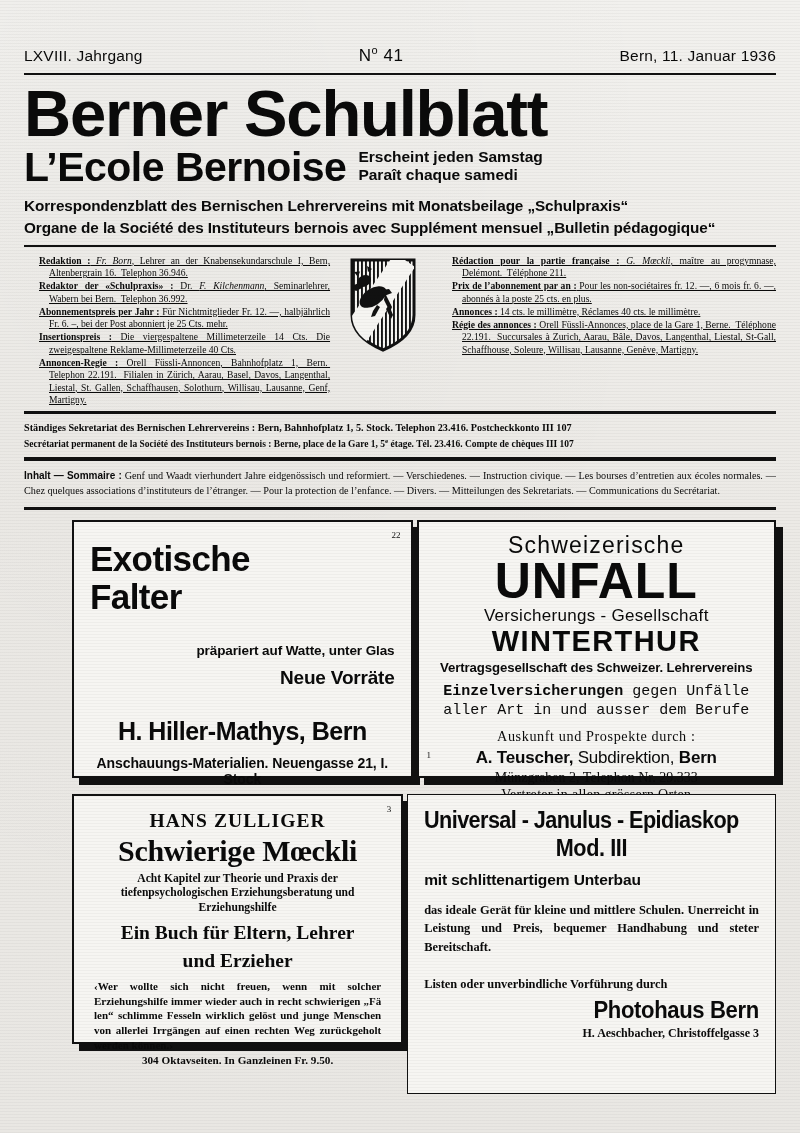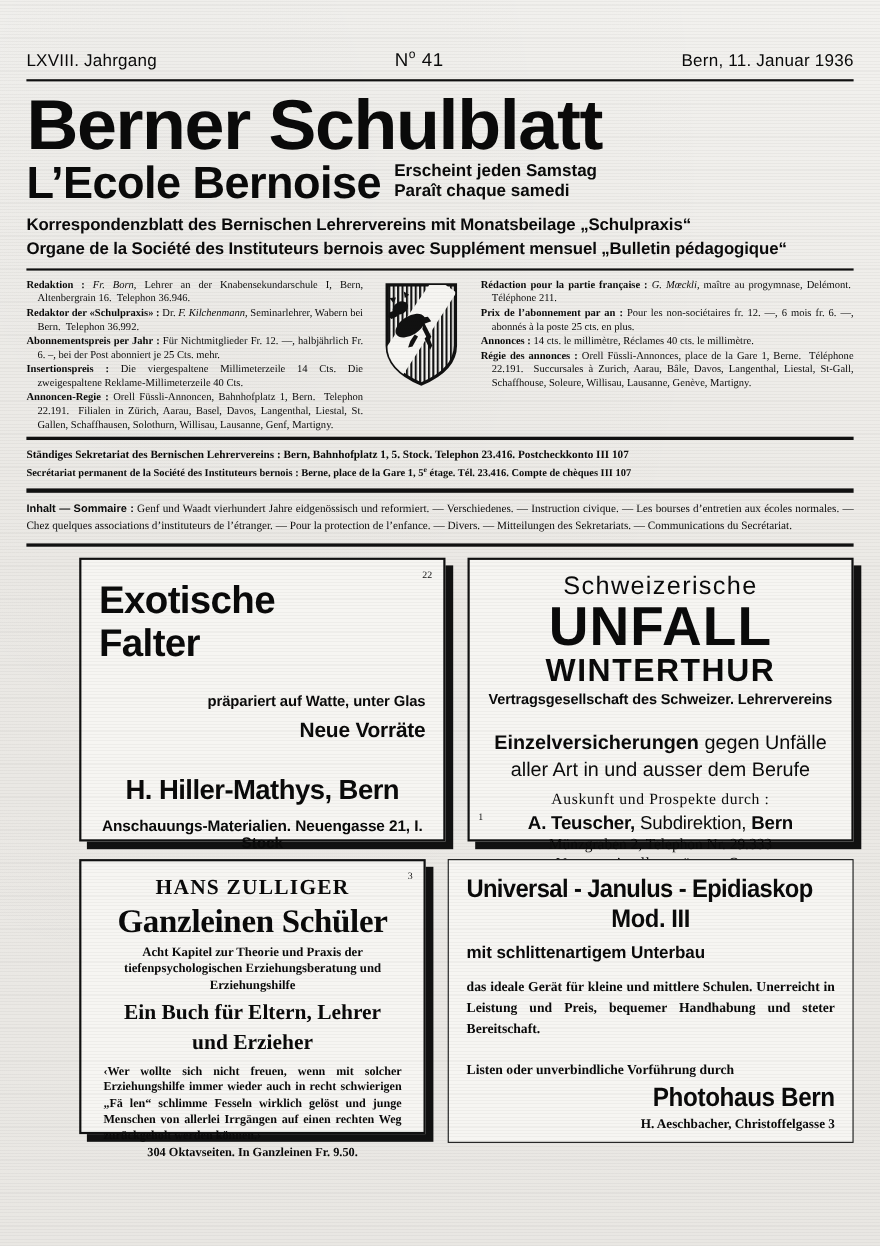--- a/index.html
+++ b/index.html
@@ -71,21 +71,21 @@
   .imprint {
     display:flex; gap:0; margin-top:5px; padding-top:3px;
     align-items:flex-start;
   }
   .imprint-col {
     font-family:"Liberation Serif", serif;
     font-size:9.6px; line-height:1.30; text-align:justify;
   }
   .imprint-col.left { width:322px; padding-right:6px; }
   .imprint-col.right { width:358px; padding-left:8px; }
-  .imprint-col p { margin:0 0 .5px 0; text-indent:-10px; padding-left:10px; }
+  .imprint-col p { margin:0 0 .5px 15px; text-indent:-10px; padding-left:10px;text-decoration:underline; }
   .imprint-col b { font-weight:bold; }
   .imprint-col i { font-style:italic; }
 
   .crest-wrap { width:96px; display:flex; justify-content:center; padding-top:2px; }
   .crest { width:68px; height:96px; }
 
   
   .secretariat {
     font-family:"Liberation Serif", serif;
     font-weight:bold; font-size:10.2px; line-height:1.55;
@@ -99,21 +99,21 @@
   .inhalt {
     font-family:"Liberation Serif", serif;
     font-size:10.2px; line-height:1.52; text-align:justify;
     margin-top:7px;
     text-indent:0; padding-left:0;
   }
   .inhalt .lead { font-family:"Liberation Sans", sans-serif; font-weight:bold; font-size:10px; }
 
   
   .ads { margin-top:10px; }
-  .ad-row { display:flex; gap:20px;padding-left:48px; }
+  .ad-row { display:flex; gap:4px;padding-left:48px; }
   .ad-row + .ad-row { margin-top:16px; }
 
   .ad { position:relative; background:#f5f4f1; }
   .ad-left-w { width:355px; }
   .ad-right-w { width:375px; }
 
   
   .shadowbox {
     border:2.5px solid #111;
     box-shadow: 7px 7px 0 0 #111;
@@ -169,22 +169,22 @@
   }
   .uf-winter {
     font-family:"Liberation Sans", sans-serif; font-weight:bold;
     font-size:29px; letter-spacing:1.4px; line-height:1.1; margin-top:0px;
   }
   .uf-vertrag {
     font-family:"Liberation Sans", sans-serif; font-weight:bold;
     font-size:13.2px; margin-top:2px; letter-spacing:-.1px;
   }
   .uf-body {
-    font-family:Liberation Sans, sans-serif; font-size:18px;
-    line-height:1.28; margin-top:21px;
+    font-family:Liberation Mono, monospace; font-size:15px;
+    line-height:1.28; margin-top:7px;
   }
   .uf-body b { font-weight:bold; }
   .uf-ausk { font-family:"Liberation Serif", serif; font-size:14.2px; margin-top:8px; letter-spacing:.6px; }
   .uf-teuscher {
     font-family:"Liberation Sans", sans-serif; font-size:17px; margin-top:3px; letter-spacing:-.2px;
   }
   .uf-teuscher b { font-weight:bold; }
   .uf-muenz { font-family:"Liberation Serif", serif; font-size:14px; margin-top:2px; }
   .uf-vertreter { font-family:"Liberation Serif", serif; font-size:14px; margin-top:1px; letter-spacing:.3px; }
 
@@ -192,21 +192,21 @@
   .ad-zulliger { height:250px; padding:14px 16px 12px 16px; text-align:center; }
   .zu-author { font-family:"Liberation Serif", serif; font-weight:bold; font-size:19.5px; letter-spacing:1.1px; }
   .zu-title { font-family:"Liberation Serif", serif; font-weight:bold; font-size:30px; letter-spacing:-.3px; margin-top:2px; }
   .zu-desc { font-family:"Liberation Serif", serif; font-weight:bold; font-size:11.6px; line-height:1.28; margin-top:4px; }
   .zu-buch { font-family:"Liberation Serif", serif; font-weight:bold; font-size:19.5px; line-height:1.18; margin-top:5px; }
   .zu-quote { font-family:"Liberation Serif", serif; font-weight:bold; font-size:11px; line-height:1.33; margin-top:7px; text-align:justify; padding:0 4px; }
   .zu-pages { font-family:"Liberation Serif", serif; font-weight:bold; font-size:11.2px; margin-top:2px; }
   .zu-verlag { font-family:"Liberation Serif", serif; font-weight:bold; font-size:20.5px; letter-spacing:.2px; margin-top:12px; }
 
   
-  .ad-epi { height:258px; padding:12px 16px 10px 16px; }
+  .ad-epi { height:300px; padding:12px 16px 10px 16px; }
   .ep-h1 { font-family:"Liberation Sans", sans-serif; font-weight:bold; font-size:23px; letter-spacing:-.6px; transform:scaleX(.94); transform-origin:left center; white-space:nowrap; }
   .ep-h2 { font-family:"Liberation Sans", sans-serif; font-weight:bold; font-size:23px; letter-spacing:-.4px; margin-top:1px; text-align:center; transform:scaleX(.94); }
   .ep-h3 { font-family:"Liberation Sans", sans-serif; font-weight:bold; font-size:15.5px; margin-top:9px; letter-spacing:-.1px; }
   .ep-body { font-family:"Liberation Serif", serif; font-weight:bold; font-size:12.4px; line-height:1.52; margin-top:12px; text-align:justify; }
   .ep-listen { font-family:"Liberation Serif", serif; font-weight:bold; font-size:12.4px; margin-top:20px; }
   .ep-photo { font-family:"Liberation Sans", sans-serif; font-weight:bold; font-size:24px; text-align:right; margin-top:4px; letter-spacing:-.4px; transform:scaleX(.92); transform-origin:right center; }
   .ep-aesch { font-family:"Liberation Serif", serif; font-weight:bold; font-size:12px; text-align:right; margin-top:2px; }
 </style>
 </head>
 <body>
@@ -313,36 +313,37 @@
         <div class="falter-sub">präpariert auf Watte, unter Glas</div>
         <div class="falter-vorrate">Neue Vorräte</div>
         <div class="falter-name">H. Hiller-Mathys, Bern</div>
         <div class="falter-addr">Anschauungs-Materialien. Neuengasse 21, I. Stock</div>
       </div>
 
       <div class="ad ad-right-w shadowbox ad-unfall">
         <div class="ad-num" style="left:8px; bottom:16px;">1</div>
         <div class="uf-schweiz">Schweizerische</div>
         <div class="uf-unfall">UNFALL</div>
+        <div class="uf-vers">Versicherungs - Gesellschaft</div>
         <div class="uf-winter">WINTERTHUR</div>
         <div class="uf-vertrag">Vertragsgesellschaft des Schweizer. Lehrervereins</div>
         <div class="uf-body"><b>Einzelversicherungen</b><span> gegen Unfälle aller Art in und ausser dem Berufe</span></div>
         <div class="uf-ausk">Auskunft und Prospekte durch :</div>
         <div class="uf-teuscher"><b>A. Teuscher,</b><span> Subdirektion, </span><b>Bern</b></div>
         <div class="uf-muenz">Münzgraben 2, Telephon Nr. 29.333</div>
         <div class="uf-vertreter">Vertreter in allen grössern Orten</div>
       </div>
     </div>
 
     <div class="ad-row">
 
       <div class="ad ad-left-w shadowbox ad-zulliger">
         <div class="ad-num" style="right:10px; top:8px;">3</div>
         <div class="zu-author">HANS ZULLIGER</div>
-        <div class="zu-title">Ganzleinen Schüler</div>
+        <div class="zu-title">Schwierige Mœckli</div>
         <div class="zu-desc">Acht Kapitel zur Theorie und Praxis der tiefenpsychologischen Erziehungsberatung und Erziehungshilfe</div>
         <div class="zu-buch">Ein Buch für Eltern, Lehrer</div>
         <div class="zu-buch">und Erzieher</div>
         <div class="zu-quote">‹Wer wollte sich nicht freuen, wenn mit solcher Erziehungshilfe immer wieder auch in recht schwierigen „Fä len“ schlimme Fesseln wirklich gelöst und junge Menschen von allerlei Irrgängen auf einen rechten Weg zurückgeholt werden können.›</div>
         <div class="zu-pages">304 Oktavseiten.  In Ganzleinen Fr. 9.50.</div>
       </div>
 
       <div class="ad ad-right-w hairbox ad-epi">
         <div class="ep-h1">Universal - Janulus - Epidiaskop</div>
         <div class="ep-h2">Mod. III</div>

